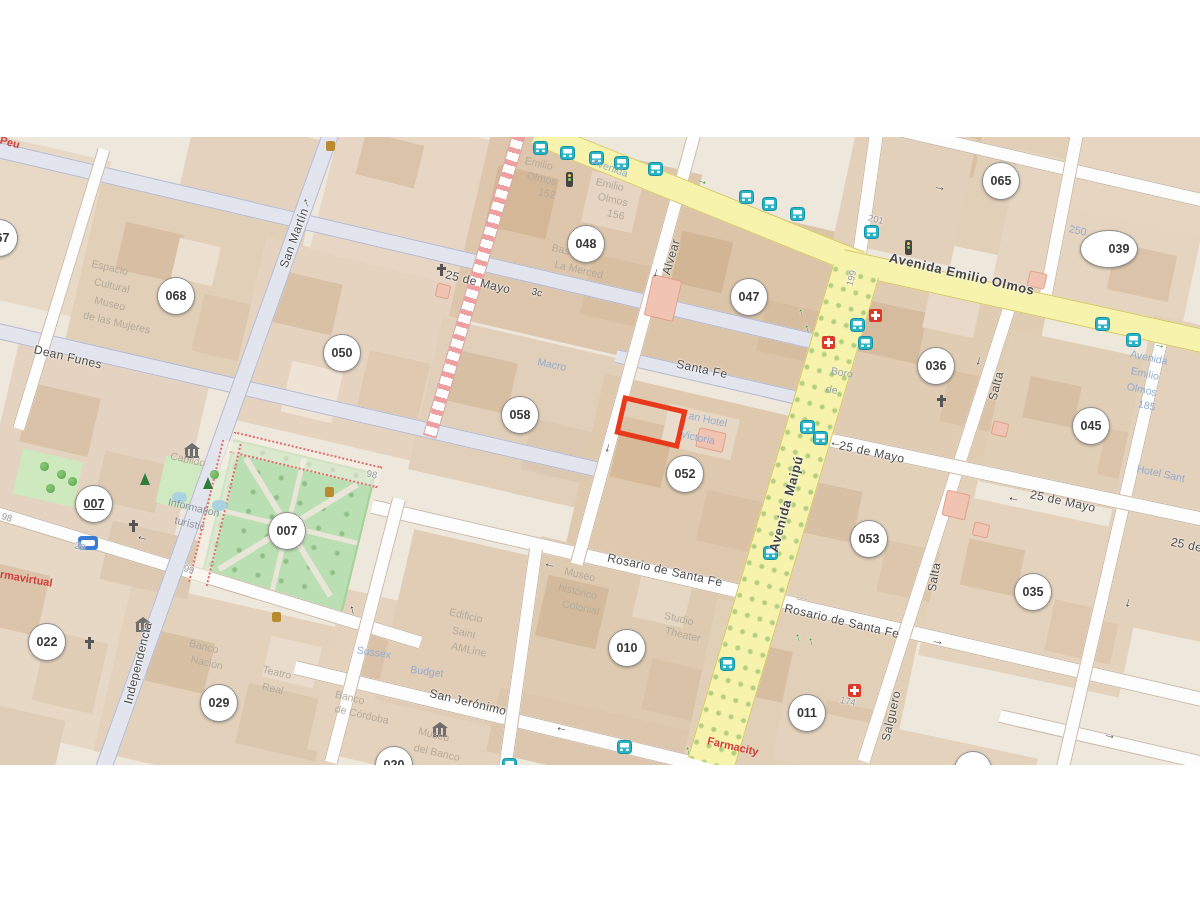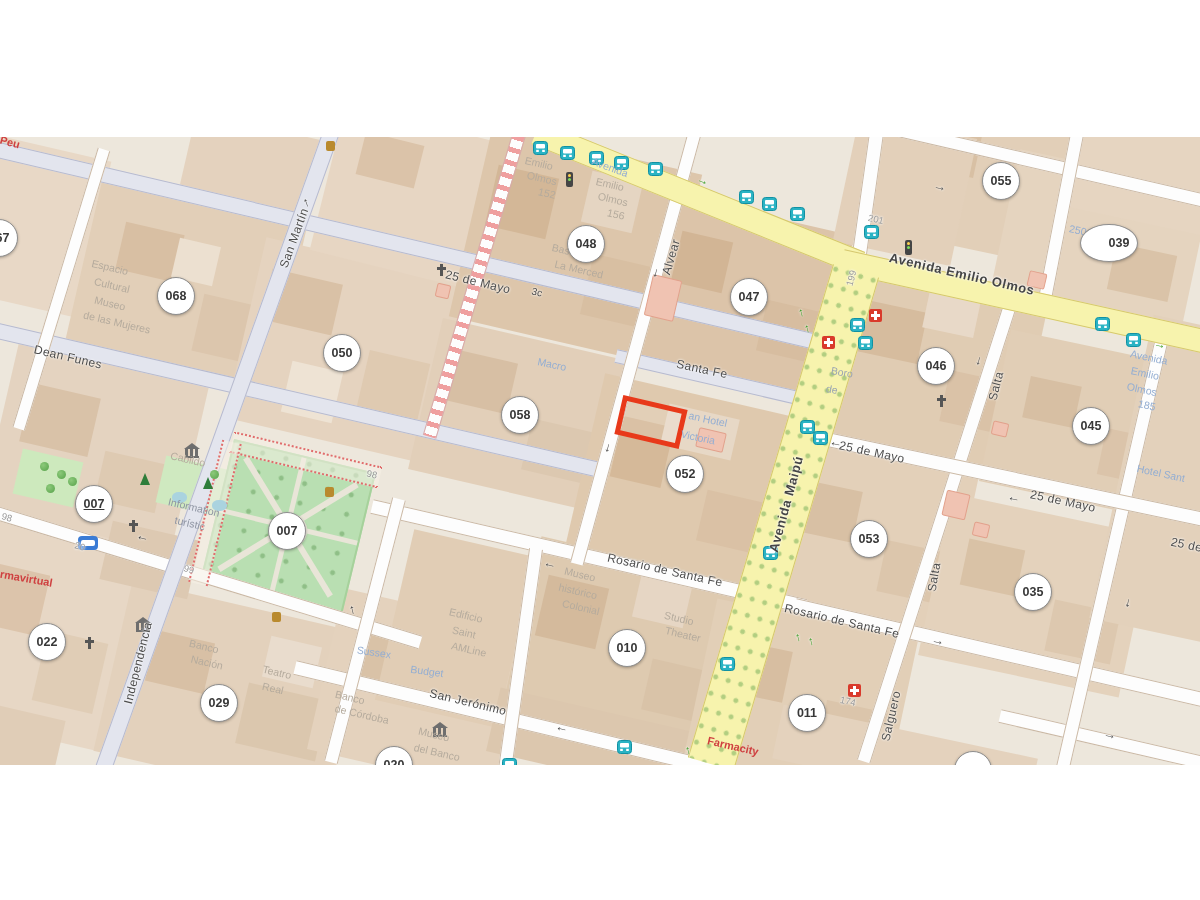--- a/index.html
+++ b/index.html
@@ -462,23 +462,23 @@
       <div class="lbl garr" style="left: 688px; top: 750px; transform: translate(-50%, -50%) rotate(-14deg);">↑</div>
       <div class="circ" style="left: -20px; top: 219px;">067</div>
       <div class="circ" style="left: 157px; top: 277px;">068</div>
       <div class="circ" style="left: 567px; top: 225px;">048</div>
       <div class="circ" style="left: 730px; top: 278px;">047</div>
       <div class="circ" style="left: 323px; top: 334px;">050</div>
       <div class="circ" style="left: 501px; top: 396px;">058</div>
       <div class="circ" style="left: 666px; top: 455px;">052</div>
       <div class="circ" style="left: 75px; top: 485px; text-decoration: underline;">007</div>
       <div class="circ" style="left: 268px; top: 512px;">007</div>
-      <div class="circ" style="left: 982px; top: 162px;">055</div>
-      <div class="circ" style="left: 1080px; top: 224px; padding-left: 20px;">039</div>
-      <div class="circ" style="left: 917px; top: 347px;">046</div>
+      <div class="circ" style="left: 982px; top: 162px;">065</div>
+      <div class="circ" style="left: 1080px; top: 230px; padding-left: 20px;">039</div>
+      <div class="circ" style="left: 917px; top: 347px;">036</div>
       <div class="circ" style="left: 1072px; top: 407px;">045</div>
       <div class="circ" style="left: 850px; top: 520px;">053</div>
       <div class="circ" style="left: 1014px; top: 573px;">035</div>
       <div class="circ" style="left: 28px; top: 623px;">022</div>
       <div class="circ" style="left: 200px; top: 684px;">029</div>
       <div class="circ" style="left: 608px; top: 629px;">010</div>
       <div class="circ" style="left: 788px; top: 694px;">011</div>
       <div class="circ" style="left: 375px; top: 746px;">020</div>
       <div class="circ" style="left: 954px; top: 751px;"></div>
     </div>

